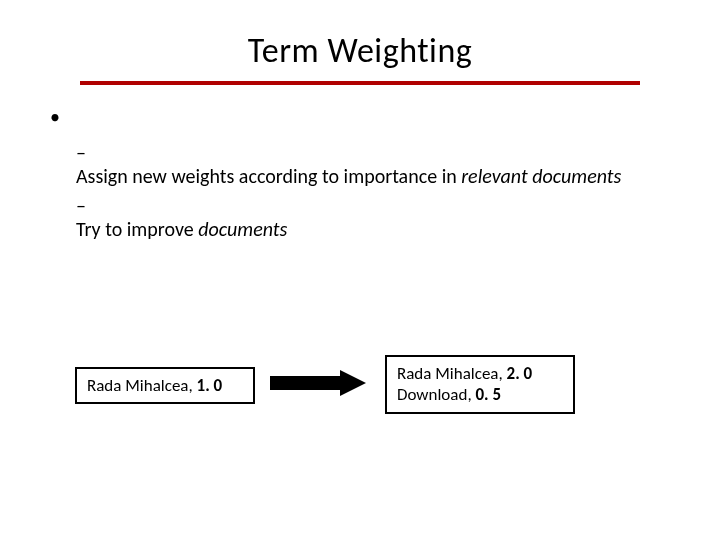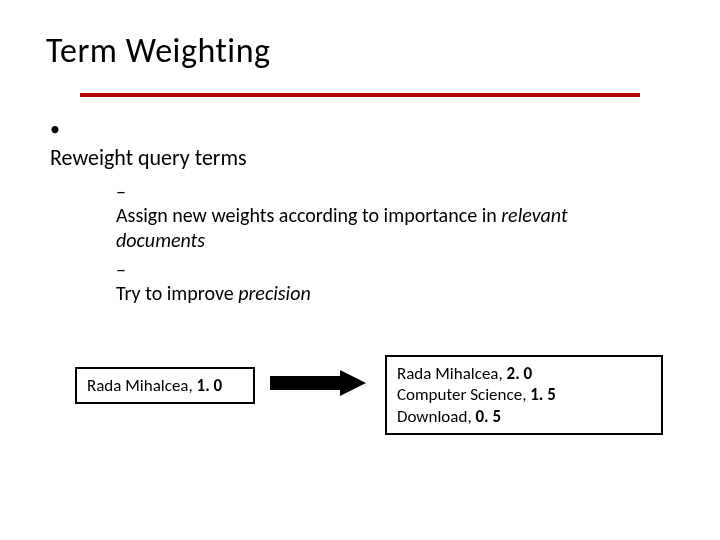--- a/index.html
+++ b/index.html
@@ -11,22 +11,22 @@
     color: #000;
     position: relative;
     overflow: hidden;
   }
   .slide {
     width: 720px;
     height: 540px;
     padding: 30px 40px 20px 40px;
   }
   .title-wrap {
-    text-align: left;
-    margin-bottom: 20px;
+    text-align: center;
+    margin-bottom: 8px;
   }
   .title {
     font-size: 34px;
     font-weight: 400;
     letter-spacing: 0.5px;
     display: inline-block;
     padding: 0 6px 2px 6px;
   }
   .title-rule {
     height: 4px;
@@ -55,21 +55,20 @@
     vertical-align: top;
   }
   .lvl2 {
     list-style: none;
     font-size: 20px;
     margin-top: 8px;
     padding-left: 26px;
   }
   .lvl2 > li {
     margin-bottom: 4px;
-    margin-left: 40px;
   }
   .lvl2 > li::before {
     content: "–";
     display: inline-block;
     width: 24px;
     vertical-align: top;
   }
   .lvl2 > li > .li-body {
     display: inline-block;
     width: calc(100% - 28px);
@@ -95,21 +94,21 @@
     position: absolute;
     left: 0;
     top: 12px;
     width: 180px;
     white-space: nowrap;
   }
   .box-right {
     position: absolute;
     left: 310px;
     top: 0;
-    width: 278px;
+    width: 190px;
   }
   .term-row { white-space: nowrap; }
   .w { font-weight: 700; }
 
   .arrow {
     position: absolute;
     left: 195px;
     top: 15px;
     width: 100px;
     height: 26px;
@@ -138,30 +137,29 @@
 
 <div class="slide">
 
   <div class="title-wrap">
     <div class="title">Term Weighting</div>
   </div>
   <div class="title-rule"></div>
 
   <ul class="bullets lvl1">
     <li>
-      <span class="li-body">Reweight query terms</span>
       <ul class="lvl2">
         <li>
           <span class="li-body">
             <span>Assign new weights according to importance in </span><span class="italic">relevant documents</span>
           </span>
         </li>
         <li>
           <span class="li-body">
-            <span>Try to improve </span><span class="italic">precision</span>
+            <span>Try to improve </span><span class="italic">documents</span>
           </span>
         </li>
       </ul>
     </li>
   </ul>
 
   <div class="diagram">
 
     <div class="box box-left">
       <span class="term-row">
@@ -169,19 +167,18 @@
       </span>
     </div>
 
     <div class="arrow">
       <div class="shaft"></div>
       <div class="head"></div>
     </div>
 
     <div class="box box-right">
       <div class="term-row"><span>Rada Mihalcea, </span><span class="w">2. 0</span></div>
-      <div class="term-row"><span>Computer Science, </span><span class="w">1. 5</span></div>
       <div class="term-row"><span>Download, </span><span class="w">0. 5</span></div>
     </div>
 
   </div>
 
 </div>
 
 </body></html>

